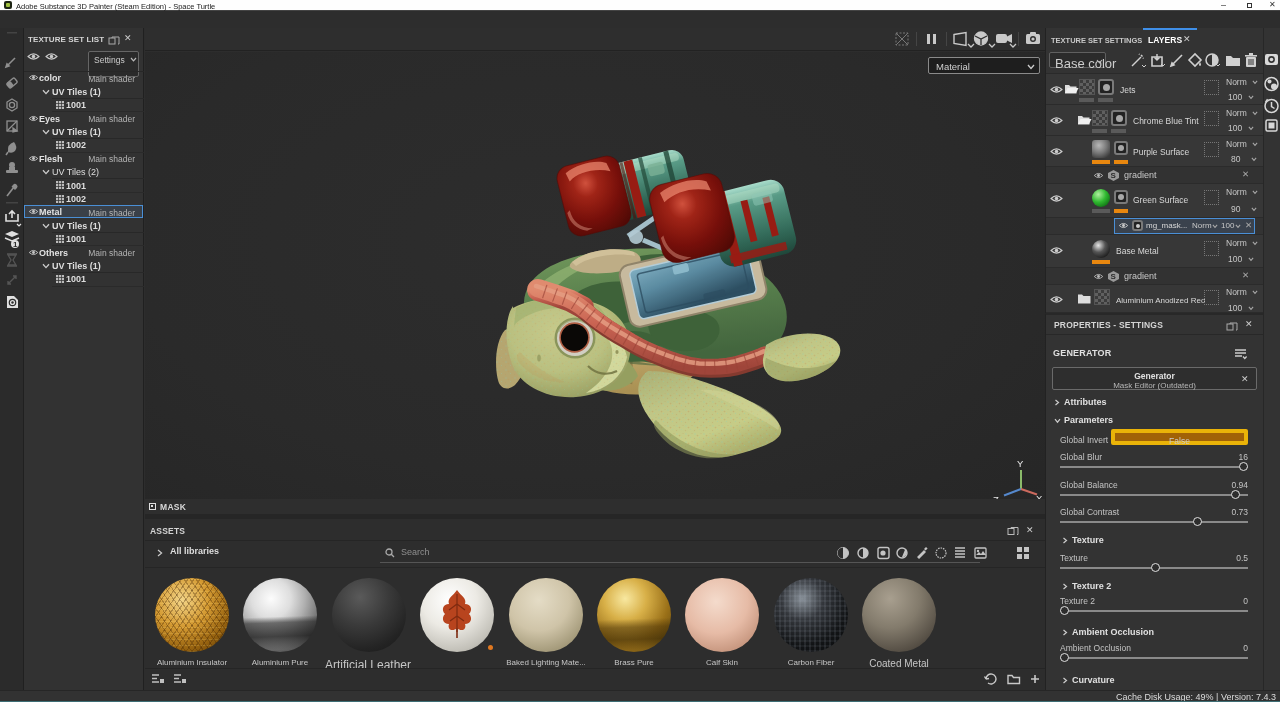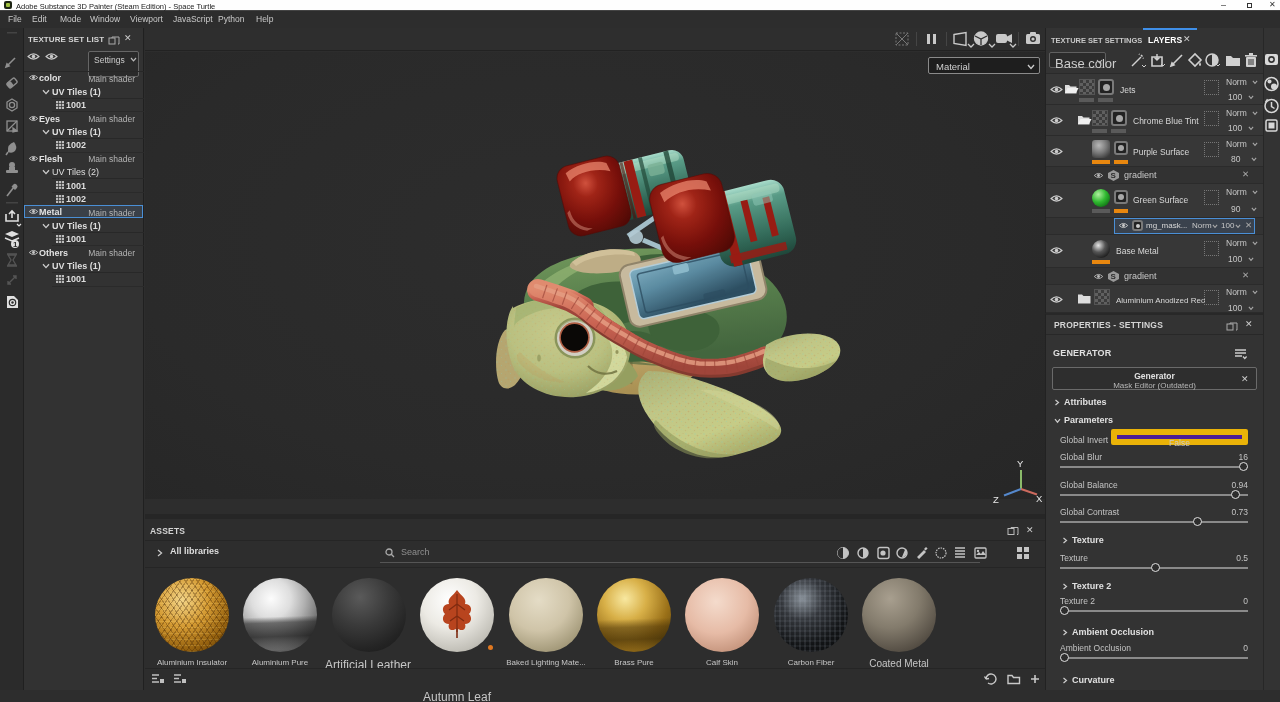--- a/index.html
+++ b/index.html
@@ -13,30 +13,20 @@
 <div class="a" style="left:0;top:0;width:1280px;height:11px;background:#fefefe;border-bottom:1px solid #444">
  <div class="a" style="left:4px;top:1px;width:8px;height:8px;background:#1c2313;border-radius:2px">
    <div class="a" style="left:2px;top:2px;width:4px;height:4px;background:#9fbf3f;border-radius:1px"></div>
  </div>
  <div class="tx" style="left:16px;top:1.5px;font-size:7.5px;color:#1a1a1a">Adobe Substance 3D Painter (Steam Edition) - Space Turtle</div>
  <div class="tx" style="left:1221px;top:0px;font-size:9px;color:#333">–</div>
  <div class="a" style="left:1247px;top:3px;width:5px;height:5px;border:1px solid #333"></div>
  <div class="tx" style="left:1269px;top:0px;font-size:8px;color:#333">✕</div>
 </div>
 
-<div class="a" style="left:0;top:11px;width:1280px;height:17px;background:#2d2d2d">
-<div class="tx" style="left:8px;top:3px;font-size:8.5px;color:#c9c9c9">File</div>
-<div class="tx" style="left:32px;top:3px;font-size:8.5px;color:#c9c9c9">Edit</div>
-<div class="tx" style="left:60px;top:3px;font-size:8.5px;color:#c9c9c9">Mode</div>
-<div class="tx" style="left:90px;top:3px;font-size:8.5px;color:#c9c9c9">Window</div>
-<div class="tx" style="left:130px;top:3px;font-size:8.5px;color:#c9c9c9">Viewport</div>
-<div class="tx" style="left:173px;top:3px;font-size:8.5px;color:#c9c9c9">JavaScript</div>
-<div class="tx" style="left:218px;top:3px;font-size:8.5px;color:#c9c9c9">Python</div>
-<div class="tx" style="left:256px;top:3px;font-size:8.5px;color:#c9c9c9">Help</div>
-</div>
 <div class="a" style="left:0;top:28px;width:24px;height:662px;background:#2b2b2b;border-right:1px solid #202020"></div>
 <svg class="a" style="left:0;top:28px" width="24" height="662" viewBox="0 0 24 662">
 <rect x="7" y="4" width="10" height="1.5" fill="#444"></rect>
 <g stroke="#8f8f8f" fill="none" stroke-width="1.6">
         <path d="M7 38 L15 30"></path>
         <path d="M6 39 l3 -1 l-2 -2 z" fill="#8f8f8f"></path>
       </g>
 <g transform="rotate(-40 12 55)">
         <rect x="7" y="52" width="10" height="6" rx="1.5" fill="none" stroke="#8f8f8f" stroke-width="1.4"></rect>
         <rect x="7" y="52" width="5" height="6" rx="1.5" fill="#8f8f8f"></rect>
@@ -466,20 +456,26 @@
 <rect x="758" y="194" width="20" height="12" rx="3" fill="#8fd0bc" opacity=".5"></rect>
 </g>
 <g transform="rotate(-14 692 218)">
 <rect x="655" y="178" width="74" height="80" rx="15" fill="url(#redcap)"></rect>
 <path d="M667,186 C683,179 703,179 715,186 L717,196 C701,188 683,188 669,196 Z" fill="#ff8f72" opacity=".7"></path>
 <path d="M660,228 C660,242 668,252 682,256 L674,257 C663,252 657,242 657,230 Z" fill="#ffb49c" opacity=".4"></path>
 <rect x="655" y="178" width="74" height="80" rx="15" fill="none" stroke="#5c0a05" stroke-width="1" opacity=".6"></rect>
 </g>
 </svg>
 
+<div class="a" style="left:145px;top:499px;width:900px;height:15px;background:#2e2e2e">
+      <div class="a" style="left:4px;top:4px;width:7px;height:7px;border:1.5px solid #e0e0e0">
+        <div class="a" style="left:1px;top:1px;width:2px;height:2px;background:#e0e0e0"></div>
+      </div>
+      <div class="tx" style="left:15px;top:3px;font-size:8.5px;font-weight:bold;color:#d8d8d8;letter-spacing:.3px">MASK</div>
+    </div>
 <div class="a" style="left:145px;top:514px;width:900px;height:5px;background:#262626"></div>
 <div class="a" style="left:145px;top:519px;width:900px;height:169px;background:#2d2d2d">
 <div class="tx" style="left:5px;top:7px;font-size:8.5px;font-weight:bold;color:#d4d4d4;letter-spacing:.2px">ASSETS</div>
 <svg class="a" style="left:862px;top:7px" width="12" height="10" viewBox="0 0 12 9">
         <rect x="1" y="2" width="6" height="6" fill="none" stroke="#bbb"></rect>
         <path d="M4 2 v-1 h7 v7 h-1" fill="none" stroke="#bbb"></path>
       </svg>
 <div class="tx" style="left:881px;top:6px;font-size:9px;color:#ccc">✕</div>
 <div class="a" style="left:0;top:21px;width:900px;height:1px;background:#252525"></div>
 <svg class="a" style="left:12px;top:30px" width="6" height="8" viewBox="0 0 6 8">
@@ -799,21 +795,21 @@
       </div>
 <svg class="a" style="left:8px;top:84px" width="7" height="7" viewBox="0 0 7 7">
         <path d="M1.5 1 L4.5 3.5 L1.5 6" fill="none" stroke="#ccc" stroke-width="1.2"></path>
       </svg>
       <div class="tx" style="left:18px;top:82px;font-size:9px;font-weight:bold;color:#e0e0e0">Attributes</div>
 <svg class="a" style="left:8px;top:103px" width="7" height="7" viewBox="0 0 7 7">
         <path d="M1 1.2 L3.5 4.2 L6 1.2" fill="none" stroke="#ccc" stroke-width="1.2"></path>
       </svg>
       <div class="tx" style="left:18px;top:100px;font-size:9px;font-weight:bold;color:#e0e0e0">Parameters</div>
 <div class="tx" style="left:14px;top:120px;font-size:8.5px;color:#c4c4c4">Global Invert</div>
-<div class="a" style="left:65px;top:114px;width:137px;height:16px;background:#4c1d95;border:6px solid #eab308;border-radius:2px">
+<div class="a" style="left:65px;top:114px;width:137px;height:16px;background:#a16207;border:4px solid #eab308;border-radius:2px">
         <div class="tx" style="left:50%;top:2.5px;transform:translateX(-50%);font-size:8.5px;color:#ccc">False</div>
       </div>
 <div class="tx" style="left:14px;top:137px;font-size:8.5px;color:#c4c4c4">Global Blur</div>
       <div class="tx" style="left:202px;top:137px;font-size:8.5px;color:#c4c4c4;transform:translateX(-100%)">16</div>
       <div class="a" style="left:14px;top:151px;width:188px;height:1.5px;background:#8a8a8a"></div>
       <div class="a" style="left:193px;top:147px;width:9px;height:9px;border-radius:50%;background:#2d2d2d;border:1.5px solid #e0e0e0"></div>
 <div class="tx" style="left:14px;top:165px;font-size:8.5px;color:#c4c4c4">Global Balance</div>
       <div class="tx" style="left:202px;top:165px;font-size:8.5px;color:#c4c4c4;transform:translateX(-100%)">0.94</div>
       <div class="a" style="left:14px;top:179px;width:188px;height:1.5px;background:#8a8a8a"></div>
       <div class="a" style="left:185px;top:175px;width:9px;height:9px;border-radius:50%;background:#2d2d2d;border:1.5px solid #e0e0e0"></div>
@@ -865,12 +861,16 @@
 <g fill="none" stroke="#d8d8d8" stroke-width="1.5">
         <circle cx="8.5" cy="78" r="6.5"></circle>
         <path d="M8.5 74 v4.5 l3 2"></path>
         <path d="M2.5 74 l2 -3" stroke-width="1.3"></path>
       </g>
 <g fill="none" stroke="#d8d8d8" stroke-width="1.5">
         <rect x="3" y="92" width="11" height="11" rx="1.5"></rect>
         <rect x="5.5" y="94.5" width="6" height="6" fill="#d8d8d8" stroke="none"></rect>
       </g>
 </svg>
+<div class="a" style="left:0;top:690px;width:1280px;height:12px;background:#323232;border-top:1px solid #262626">
+      <div class="tx" style="left:1276px;top:1px;font-size:9px;color:#dcdcdc;transform:translateX(-100%)">Cache Disk Usage: 49% | Version: 7.4.3</div>
+      <div class="a" style="left:0;top:10px;width:1280px;height:2px;background:#3e6e75"></div>
+    </div>
 </div>
 </body></html>

